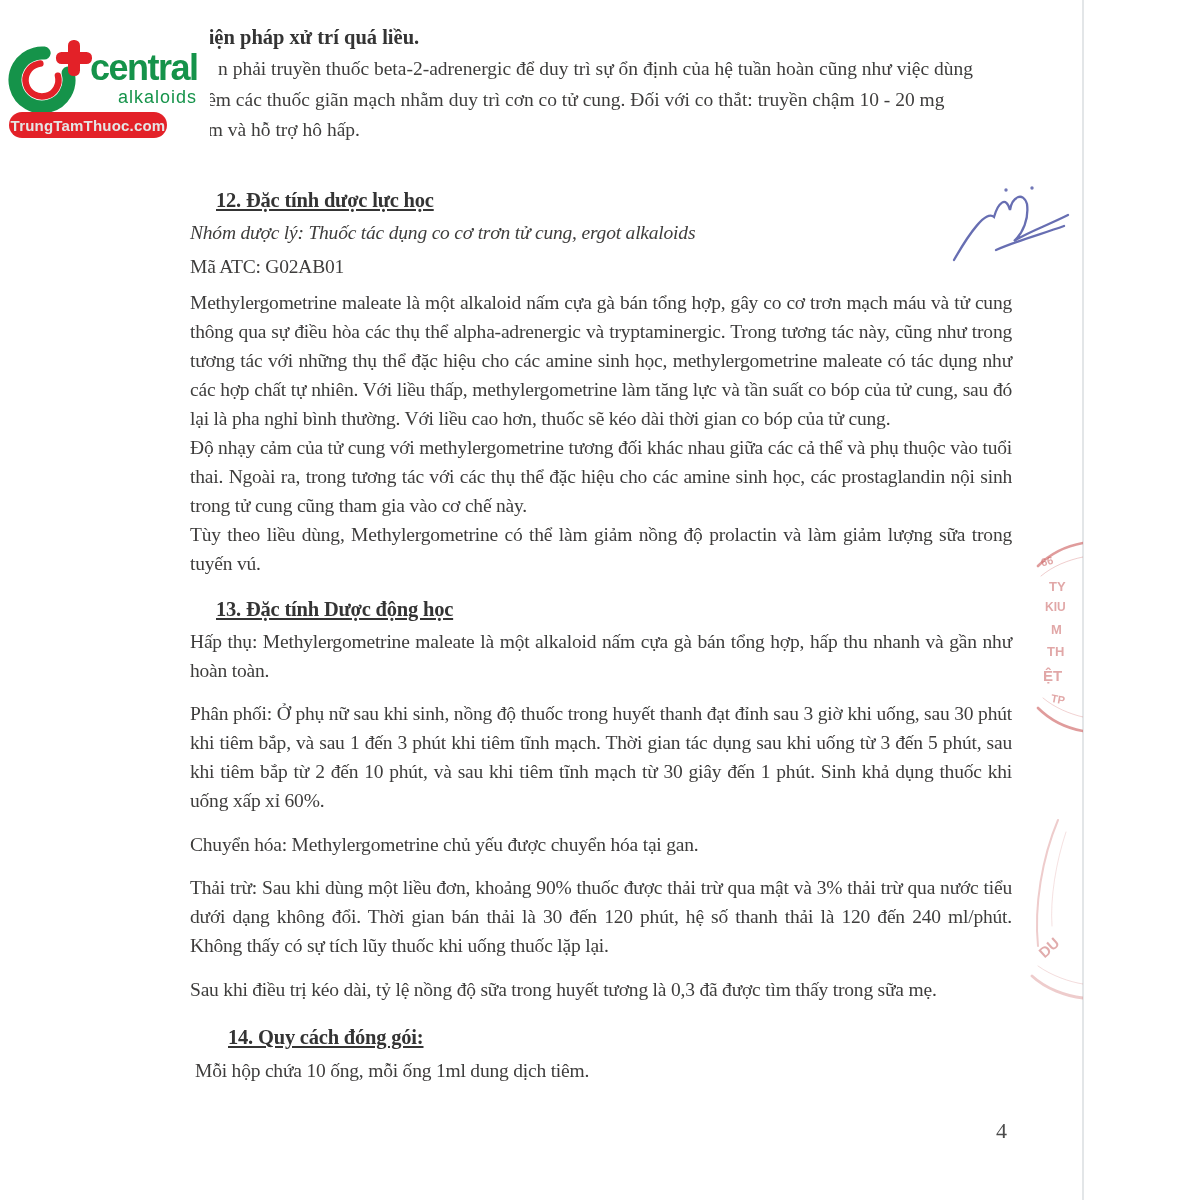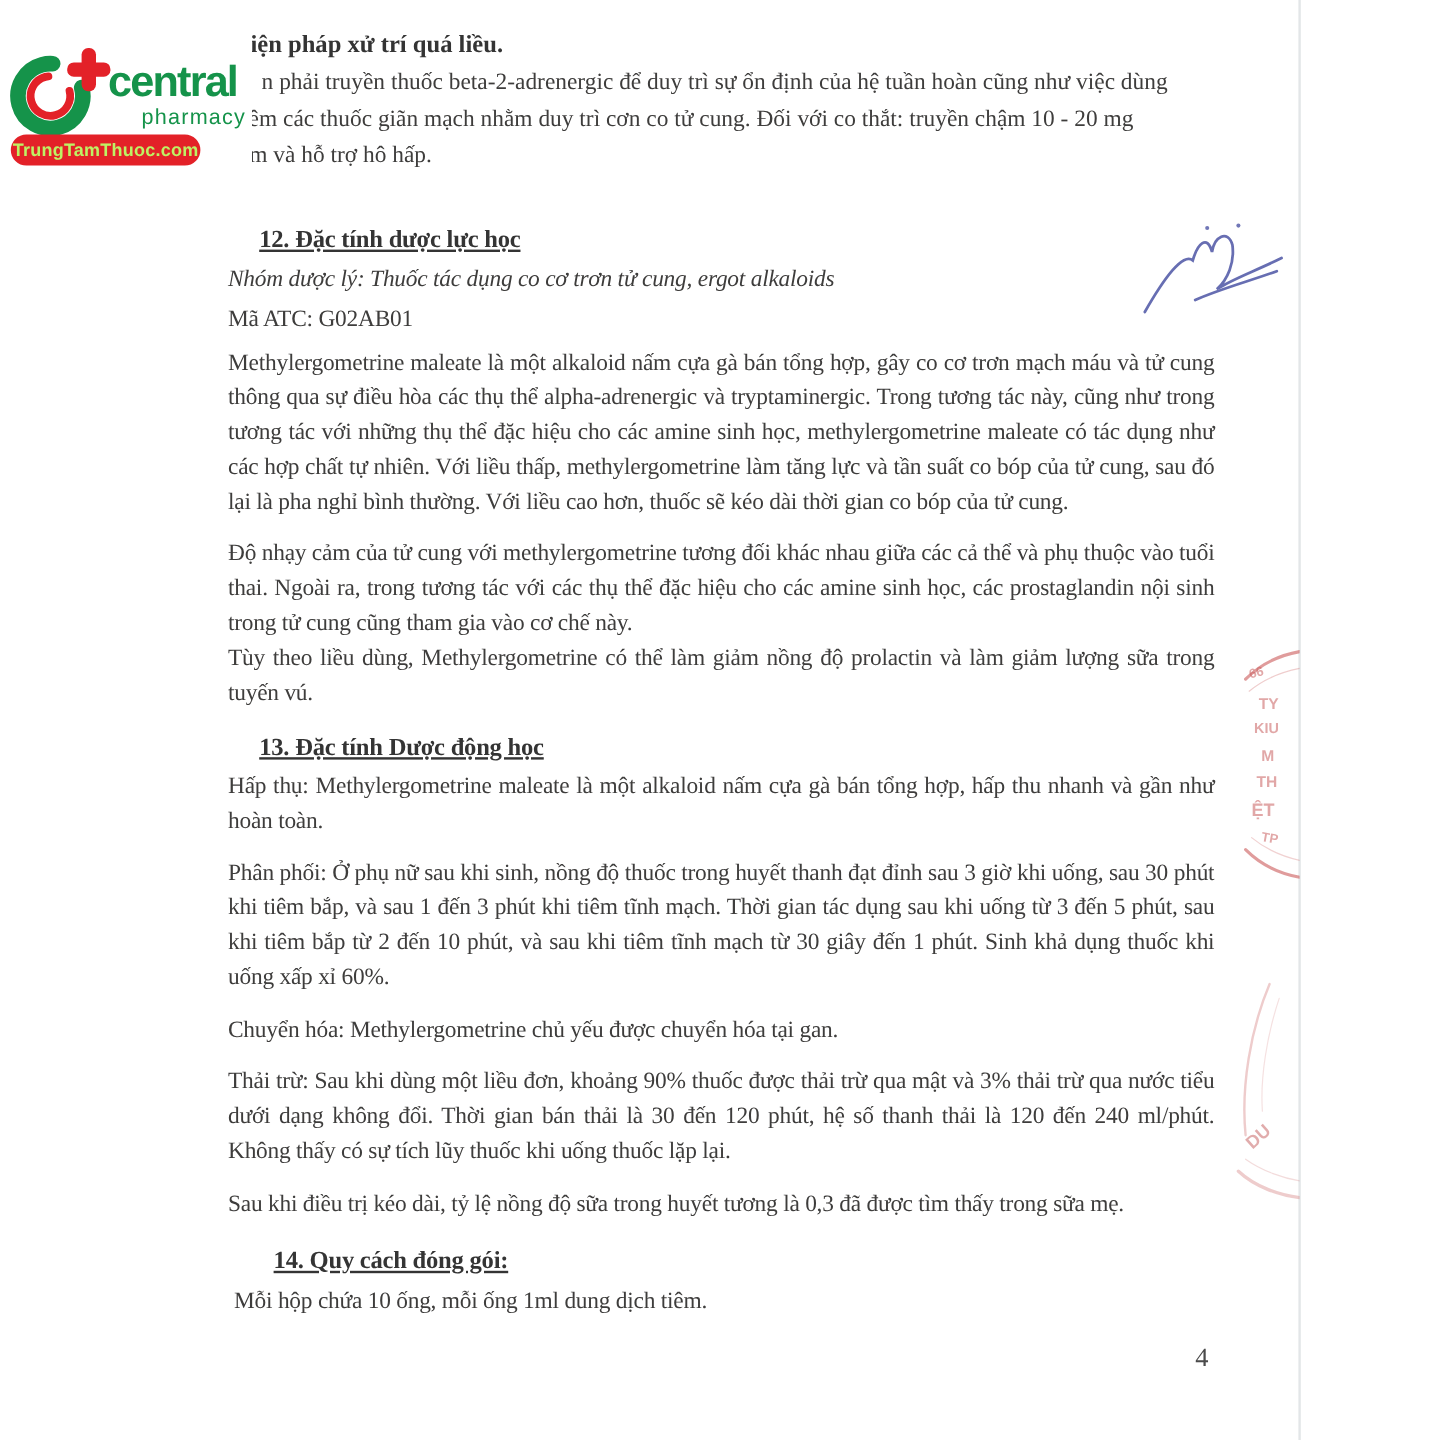--- a/index.html
+++ b/index.html
@@ -11,36 +11,36 @@
   
   .logo{position:absolute;left:0;top:14px;width:210px;height:130px;background:#fff;z-index:5;}
   .logo-mark{position:absolute;left:8px;top:24px;}
   .logo-brand{position:absolute;left:90px;top:36px;font-family:"Liberation Sans",sans-serif;
               font-weight:bold;font-size:36px;letter-spacing:-1.5px;color:#15934a;line-height:1;}
   .logo-sub{position:absolute;left:118px;top:74px;font-family:"Liberation Sans",sans-serif;
             font-size:18px;letter-spacing:1px;color:#15934a;line-height:1;}
   .logo-pill{position:absolute;left:9px;top:98px;width:158px;height:26px;border-radius:13px;
              background:#e32128;display:flex;align-items:center;justify-content:center;}
   .logo-pill span{font-family:"Liberation Sans",sans-serif;font-weight:bold;font-size:15px;
-                  color:#bef264;letter-spacing:.2px;line-height:1;}
+                  color:#e5e5e5;letter-spacing:.2px;line-height:1;}
 
   
   .ov-head{position:absolute;left:195px;top:26px;font-weight:bold;font-size:20.5px;color:#343434;white-space:nowrap;}
   .ov-l1{position:absolute;left:218px;top:58px;font-size:19.5px;white-space:nowrap;}
   .ov-l2{position:absolute;left:192px;top:89px;font-size:19.5px;white-space:nowrap;}
   .ov-l3{position:absolute;left:172px;top:119px;font-size:19.5px;white-space:nowrap;}
 
   .flow{position:absolute;left:190px;top:0;width:822px;font-size:19.5px;line-height:29px;letter-spacing:-.2px;}
   .flow .h{font-weight:bold;font-size:20.5px;color:#343434;text-decoration:underline;}
   .jus{text-align:justify;}
   .h12{margin-top:186px;padding-left:26px;}
   .nhom{margin-top:3px;font-style:italic;}
   .atc{margin-top:5px;}
   .pA{margin-top:7px;}
-  .pB{margin-top:14px;}
+  .pB{}
   .pC{}
   .h13{margin-top:17px;padding-left:26px;}
   .pAbs{margin-top:3px;}
   .pDis{margin-top:14px;}
   .pMet{margin-top:15px;}
   .pEli{margin-top:14px;}
   .pMil{margin-top:15px;}
   .h14{margin-top:19px;padding-left:38px;}
   .pack{margin-top:4px;padding-left:5px;}
 
@@ -70,21 +70,21 @@
   <div class="ov-l3">zepam và hỗ trợ hô hấp.</div>
 
   <div class="logo">
     <svg class="logo-mark" width="90" height="78" viewBox="0 0 90 78">
       <circle cx="34" cy="42" r="27" fill="none" stroke="#15934a" stroke-width="13" stroke-dasharray="136 34" stroke-linecap="round" transform="rotate(-15 34 42)"></circle>
       <circle cx="34" cy="42" r="16.5" fill="none" stroke="#e32128" stroke-width="6.5" stroke-dasharray="80 24" stroke-linecap="round" transform="rotate(-15 34 42)"></circle>
       <rect x="60" y="2" width="12" height="36" rx="5.5" fill="#e32128"></rect>
       <rect x="48" y="14" width="36" height="12" rx="5.5" fill="#e32128"></rect>
     </svg>
     <div class="logo-brand">central</div>
-    <div class="logo-sub">pharmacy</div>
+    <div class="logo-sub">alkaloids</div>
     <div class="logo-pill">
       <span>TrungTamThuoc.com</span>
     </div>
   </div>
 
   <svg class="signature" width="140" height="90" viewBox="0 0 140 90">
     <g fill="none" stroke="#4d55a5" stroke-width="2.3" stroke-linecap="round" opacity="0.85">
       <path d="M8,76 C24,48 40,26 48,33 C52,19 60,11 64,26 C66,13 77,7 81,20 C83,35 77,49 68,57 C82,48 100,42 122,31"></path>
       <path d="M50,66 C70,57 96,50 118,42"></path>
     </g>

